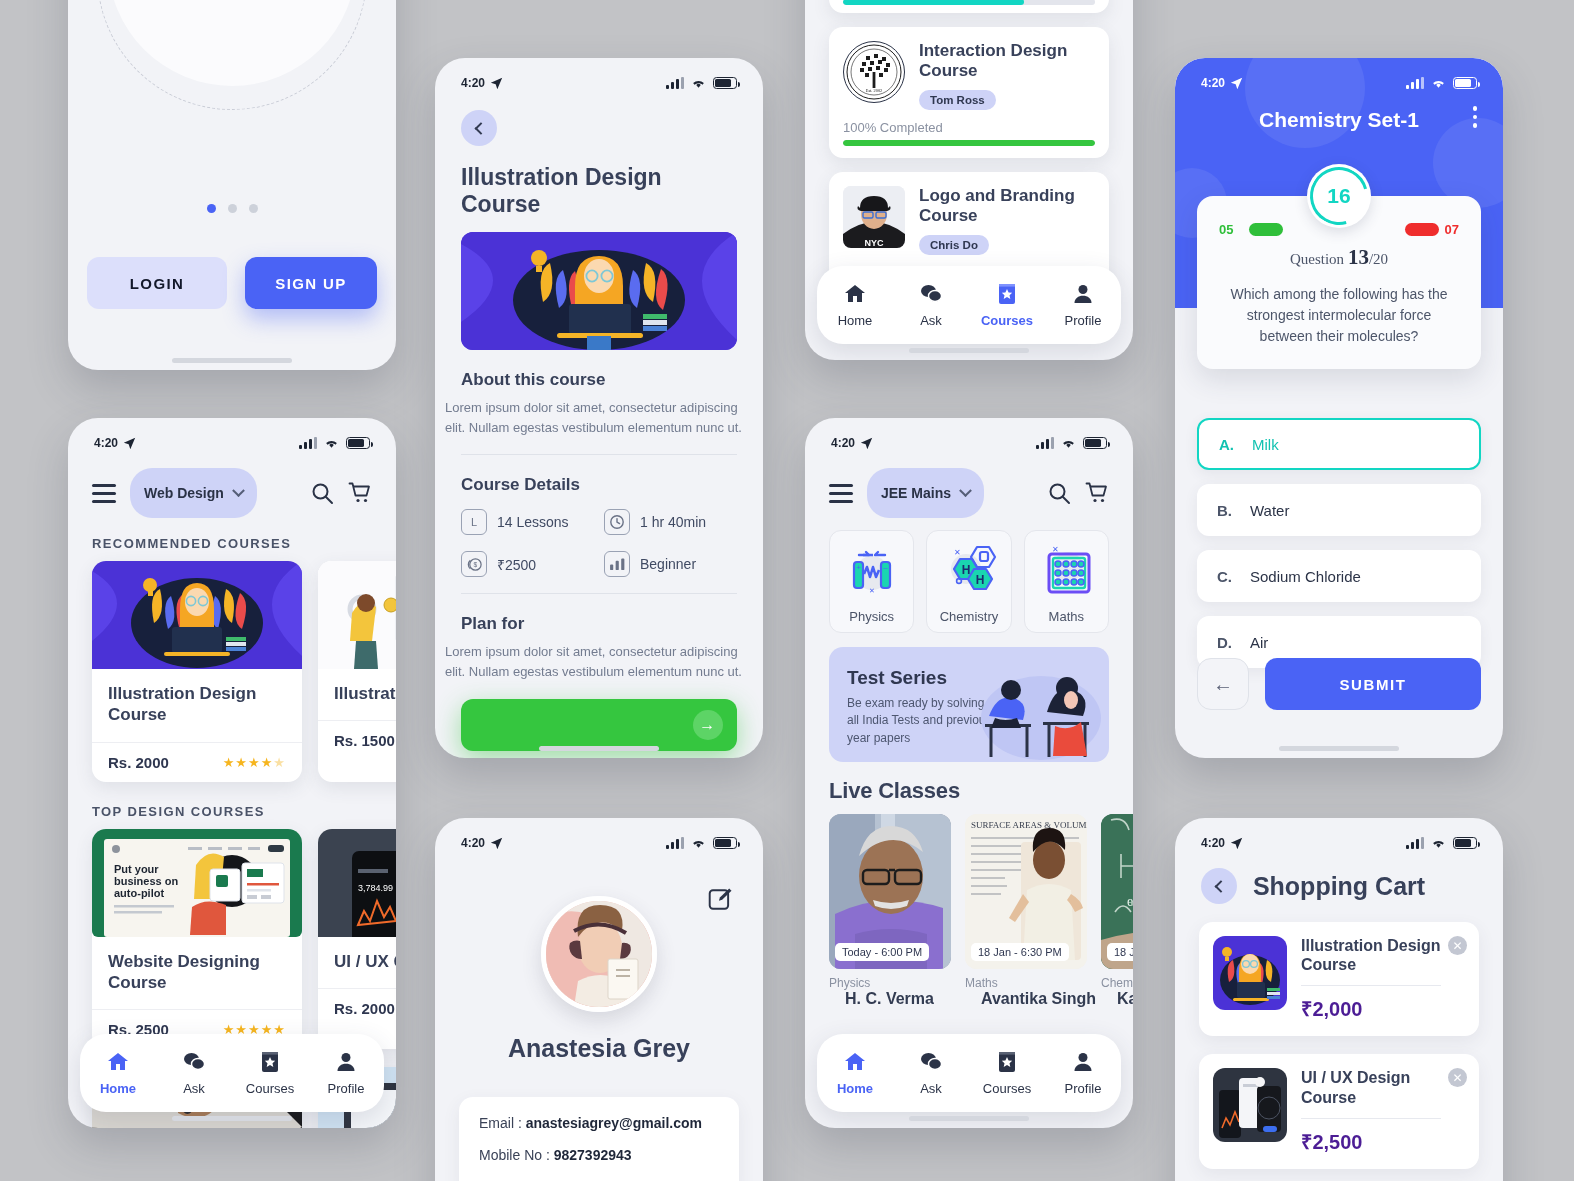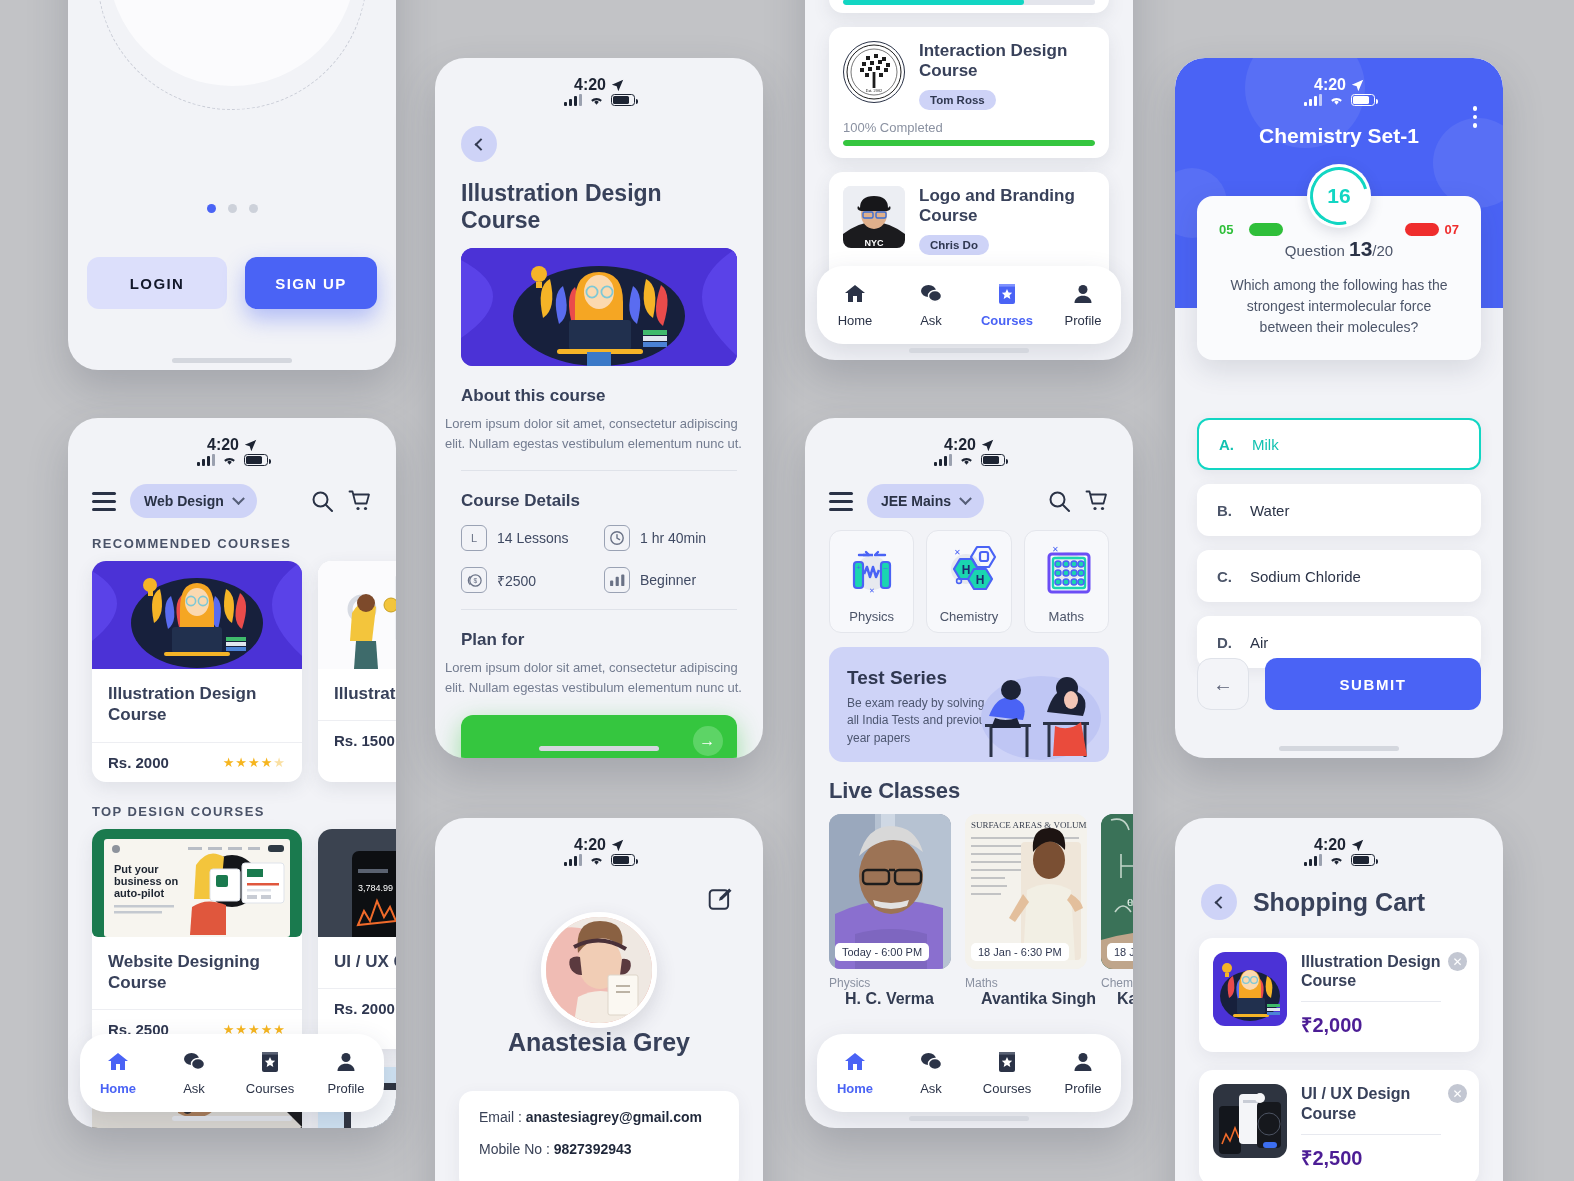--- a/index.html
+++ b/index.html
@@ -6,21 +6,21 @@
   html,body { width:1574px; height:1181px; overflow:hidden; }
   body {
     background:#c2c3c6;
     font-family:"Liberation Sans", sans-serif;
     position:relative;
     color:#3b4458;
   }
   .screen { position:absolute; background:#f2f3f7; border-radius:30px; overflow:hidden;
             box-shadow:0 18px 40px rgba(60,65,80,.22); }
   .statusbar { display:flex; align-items:center; justify-content:space-between;
-               padding:18px 26px 4px 26px; font-size:16px; font-weight:700; color:#1d2433;flex-direction:column; }
+               padding:18px 26px 4px 26px; font-size:12px; font-weight:700; color:#1d2433; }
   .sb-left { display:flex; align-items:center; gap:5px; }
   .sb-right { display:flex; align-items:center; gap:7px; }
   .bars { display:flex; align-items:flex-end; gap:2px; height:12px;}
   .bars i { display:block; width:3px; background:#1d2433; border-radius:1px; }
   .bars i:nth-child(1){height:4px} .bars i:nth-child(2){height:7px}
   .bars i:nth-child(3){height:10px} .bars i:nth-child(4){height:12px; background:#9ba1af;}
   .batt { width:24px;height:12px;border:1.6px solid #1d2433;border-radius:3.5px;position:relative;}
   .batt::after{content:"";position:absolute;right:-4px;top:3.5px;width:2px;height:5px;background:#1d2433;border-radius:0 2px 2px 0;}
   .batt b{position:absolute;left:1.4px;top:1.4px;bottom:1.4px;width:16px;background:#1d2433;border-radius:1.6px;display:block;}
   .homebar { position:absolute; bottom:7px; left:50%; transform:translateX(-50%);
@@ -44,21 +44,21 @@
                font-weight:700;letter-spacing:1.4px;font-size:15px;display:flex;align-items:center;justify-content:center;}
   .btn-signup { width:132px;height:52px;border-radius:12px;background:#4a63f5;color:#fff;
                font-weight:700;letter-spacing:1.4px;font-size:15px;display:flex;align-items:center;justify-content:center;
                box-shadow:0 10px 22px rgba(74,99,245,.38);}
 
   
   #s2 { left:68px; top:418px; width:328px; height:710px; }
   .topbar { display:flex; align-items:center; gap:14px; padding:14px 24px 0 24px; }
   .hamb { display:flex; flex-direction:column; gap:5px; cursor:pointer; }
   .hamb i { display:block; width:24px;height:3px;background:#2a3246;border-radius:2px;}
-  .chip { background:#ced3f7; border-radius:22px; padding:9px 14px; display:flex;align-items:center;gap:10px;
+  .chip { background:#ced3f7; border-radius:22px; padding:17px 14px; display:flex;align-items:center;gap:10px;
           font-size:14px;font-weight:700;color:#2a3246; }
   .chev { width:9px;height:9px;border-right:2.2px solid #555e77;border-bottom:2.2px solid #555e77;transform:rotate(45deg) translate(-2px,-2px);}
   .spacer { flex:1 }
   .icn { width:24px;height:24px;display:block;}
   .cards-row { display:flex; gap:16px; padding:0 0 0 24px; }
   .ccard { width:210px; background:#fff; border-radius:14px; overflow:hidden; flex:0 0 auto;
            box-shadow:0 6px 18px rgba(60,65,90,.10); }
   .cthumb { height:108px; }
   .ctitle { font-size:17px; font-weight:700; line-height:1.25; padding:14px 16px 16px; color:#38415a; }
   .cfoot { border-top:1px solid #edeef2; padding:11px 16px; display:flex; align-items:center; justify-content:space-between; }
@@ -119,21 +119,21 @@
   .ltime { position:absolute;left:6px;bottom:8px;background:#fff;border-radius:5px;padding:3px 7px;font-size:11px;color:#2f3750;white-space:nowrap;}
   .lsub { font-size:12px;color:#8a91a1;margin-top:7px; }
   .lname { font-size:16px;font-weight:600;color:#333c52;white-space:nowrap;margin-left:16px; }
 
   
   #s6 { left:435px; top:818px; width:328px; height:420px; }
   .editbtn { position:absolute;right:30px;top:68px;width:26px;height:26px;}
   .pavatar { width:116px;height:116px;border-radius:50%;margin:42px auto 0;border:5px solid #fff;
              box-shadow:0 8px 20px rgba(60,65,90,.16);overflow:hidden;position:relative;
              background:linear-gradient(150deg,#f2c9c2,#e8a79d);}
-  .pname { text-align:center;font-size:25px;font-weight:700;color:#38415a;}
+  .pname { text-align:center;font-size:25px;font-weight:700;color:#38415a;margin-top:22px; }
   .pinfo { background:#fff;border-radius:14px;margin:34px 24px 0;padding:18px 20px;box-shadow:0 6px 18px rgba(60,65,90,.08);}
   .pinfo div { font-size:14px;color:#3a4257;margin-bottom:16px; }
   .pinfo b { font-weight:700;color:#1f2739; }
 
   
   #s7 { left:1175px; top:58px; width:328px; height:700px; }
   .qhead { background:#4a63f5; height:250px; position:relative; border-radius:30px 30px 0 0;}
   .qhead .statusbar{ color:#fff; }
   .qhead .bars i{background:#fff;} .qhead .bars i:nth-child(4){background:#b9c3fb;}
   .qhead .batt{border-color:#fff;} .qhead .batt::after{background:#fff;} .qhead .batt b{background:#fff;}
@@ -144,21 +144,21 @@
   .qcard { position:absolute;left:22px;right:22px;top:138px;background:#fafbfd;border-radius:16px;
            padding:26px 22px 22px; box-shadow:0 10px 28px rgba(50,56,86,.14); }
   .timer { position:absolute;left:50%;top:-32px;transform:translateX(-50%);width:64px;height:64px;border-radius:50%;
            background:#fff;display:flex;align-items:center;justify-content:center;box-shadow:0 4px 14px rgba(50,56,86,.16);}
   .timer .ring { position:absolute;inset:3px;border-radius:50%;border:3.5px solid #12d6c3;border-right-color:transparent;transform:rotate(30deg);}
   .timer span { font-size:21px;font-weight:700;color:#12d6c3; }
   .score { display:flex;align-items:center;justify-content:space-between;font-size:13px;font-weight:700; }
   .score .g { color:#2fbf3a;display:flex;align-items:center;gap:16px; }
   .score .r { color:#ef2d2d;display:flex;align-items:center;gap:6px; }
   .pill { width:34px;height:13px;border-radius:8px;display:block; }
-  .qnum { text-align:center;font-size:15px;color:#4c5569;margin-top:0; }
+  .qnum { text-align:center;font-size:15px;color:#4c5569;margin-top:8px;font-family:Liberation Serif, serif; }
   .qnum b { font-size:21px;font-weight:700;color:#2b3347; }
   .qtext { text-align:center;font-size:14px;line-height:1.5;color:#4c5569;margin-top:14px; }
   .opt { margin:0 22px 14px; background:#fff; border-radius:12px; height:52px; display:flex; align-items:center;
          padding:0 20px; gap:18px; font-size:15px; color:#2b3347; box-shadow:0 4px 14px rgba(60,65,90,.08);}
   .opt .k { font-weight:600;color:#4c5569; }
   .opt.sel { border:2px solid #12d6c3; }
   .opt.sel .k, .opt.sel .v { color:#12c2b1; }
   .subrow { position:absolute; left:22px; right:22px; bottom:48px; display:flex; gap:16px; align-items:center;}
   .prevbtn { width:52px;height:52px;border-radius:14px;background:#f3f4f8;border:1px solid #dfe2e9;
              display:flex;align-items:center;justify-content:center;color:#5a6076;font-size:20px;}

